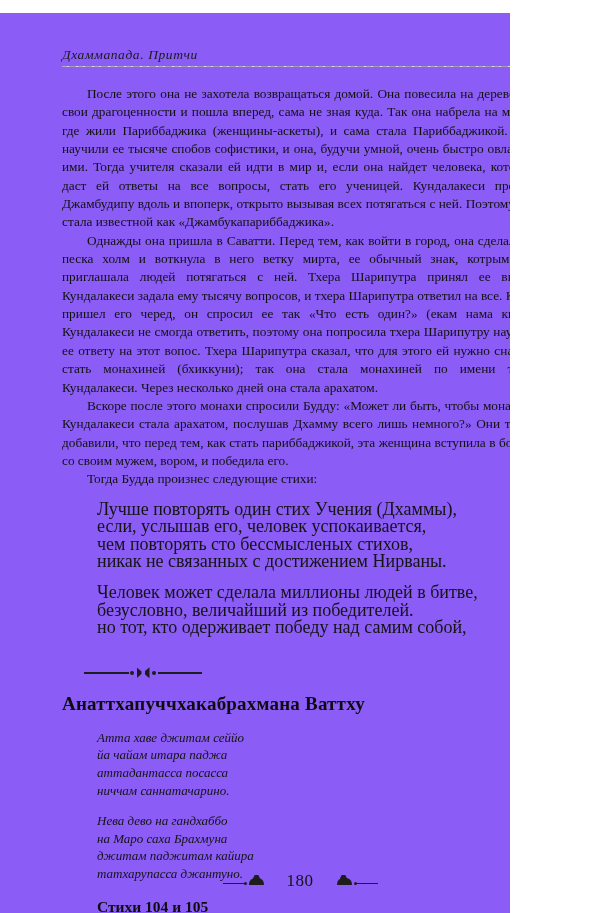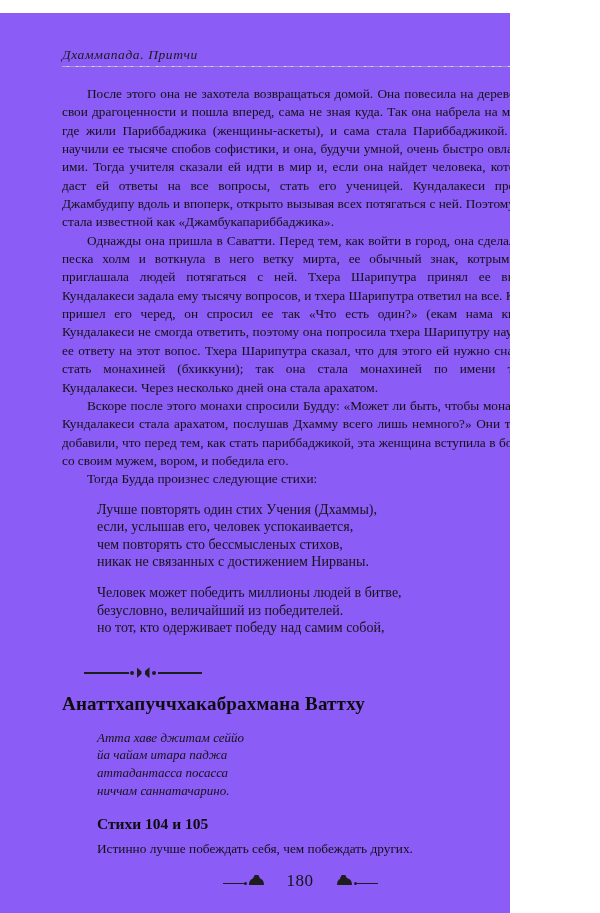--- a/index.html
+++ b/index.html
@@ -75,21 +75,21 @@
   }
 
   p.body-para.lead-in {
     margin-top: 10px;
   }
 
   
   .verse-block {
     margin-top: 12px;
     margin-left: 35px;
-    font-size: 14px;
+    font-size: 18px;
     line-height: 17.6px;
     color: #141414;
   }
 
   .verse-block .stanza + .stanza {
     margin-top: 13px;
   }
 
   .verse-line {
     white-space: nowrap;
@@ -282,21 +282,21 @@
     <p class="body-para lead-in">Тогда Будда произнес следующие стихи:</p>
 
     <div class="verse-block">
       <div class="stanza">
         <div class="verse-line">Лучше повторять один стих Учения (Дхаммы),</div>
         <div class="verse-line">если, услышав его, человек успокаивается,</div>
         <div class="verse-line">чем повторять сто бессмысленых стихов,</div>
         <div class="verse-line">никак не связанных с достижением Нирваны.</div>
       </div>
       <div class="stanza">
-        <div class="verse-line">Человек может победить миллионы людей в битве,</div>
+        <div class="verse-line">Человек может сделала миллионы людей в битве,</div>
         <div class="verse-line">безусловно, величайший из победителей.</div>
         <div class="verse-line">но тот, кто одерживает победу над самим собой,</div>
       </div>
     </div>
 
     <div class="ornament-divider">
       <span class="orn-rule"></span>
       <span class="orn-dot"></span>
       <span class="orn-center"></span>
       <span class="orn-dot"></span>
@@ -304,20 +304,26 @@
     </div>
 
     <div class="section-heading">Анаттхапуччхакабрахмана Ваттху</div>
 
     <div class="pali-block">
       <div class="stanza">
         <div class="verse-line">Атта хаве джитам сеййо</div>
         <div class="verse-line">йа чайам итара паджа</div>
         <div class="verse-line">аттадантасса посасса</div>
         <div class="verse-line">ниччам саннатачарино.</div>
+      </div>
+      <div class="stanza">
+        <div class="verse-line">Нева дево на гандхаббо</div>
+        <div class="verse-line">на Маро саха Брахмуна</div>
+        <div class="verse-line">джитам паджитам кайира</div>
+        <div class="verse-line">татхарупасса джантуно.</div>
       </div>
     </div>
 
     <div class="verse-number-heading">Стихи 104 и 105</div>
 
     <div class="translation-block">
       <div class="verse-line">Истинно лучше побеждать себя, чем побеждать других.</div>
 
     </div>
 

